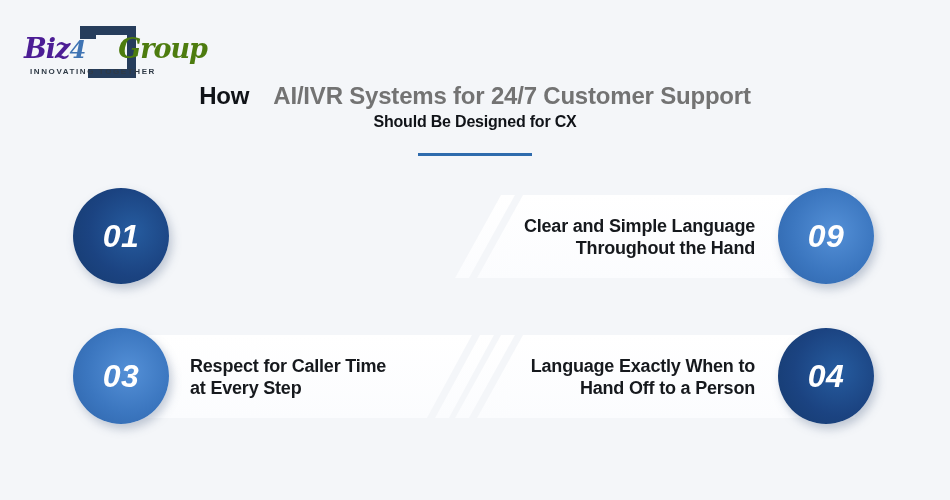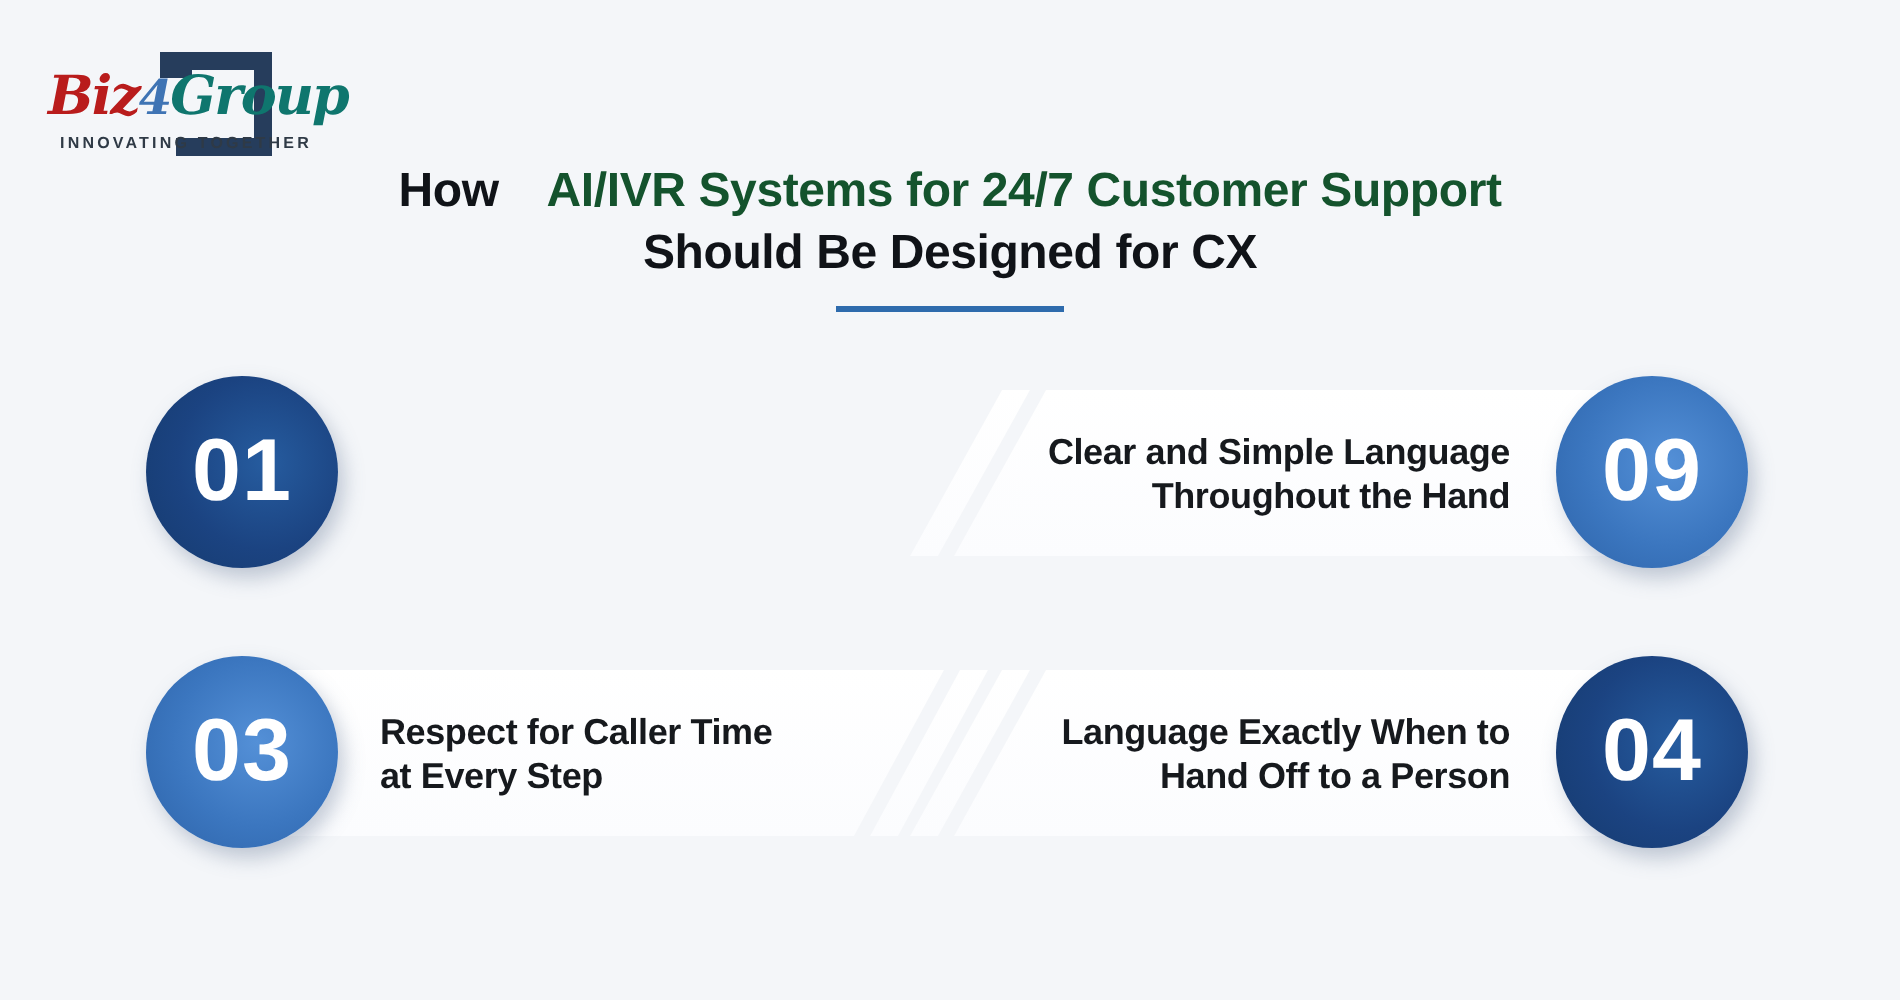--- a/index.html
+++ b/index.html
@@ -19,39 +19,39 @@
     border:9px solid #263d5c; border-left:none; box-sizing:border-box;
   }
   .logo .bracket-notch {
     position:absolute; left:80px; top:26px; width:16px; height:13px; background:#263d5c;
   }
   .logo .wordmark {
     position:absolute; left:24px; top:33px; z-index:2;
     font-family:"DejaVu Serif", serif; font-style:italic; font-weight:700;
     font-size:27px; letter-spacing:-1px; white-space:nowrap;
   }
-  .logo .wm-blue  { color:#b91c1c; }
+  .logo .wm-blue  { color:#4c1d95; }
   .logo .wm-digit { color:#3f74b4; font-size:24px; }
-  .logo .wm-dark  { color:#0f766e; }
+  .logo .wm-dark  { color:#4d7c0f;margin-left:33px; }
   .logo .tagline {
     position:absolute; left:30px; top:67px; z-index:2;
     font-size:8px; font-weight:700; letter-spacing:1.6px; color:#2f3a46; white-space:nowrap;
   }
 
   
   .title-line1 {
     position:absolute; left:0; top:82px; width:100%;
     text-align:center; font-size:24px; font-weight:700; color:#101318;
     letter-spacing:-0.2px;
   }
-  .title-line1 .t-blue { color:#14532d; }
+  .title-line1 .t-blue { color:#737373; }
   .title-line1 .t-dark { margin-right:24px; }
   .title-line2 {
     position:absolute; left:0; top:113px; width:100%;
-    text-align:center; font-size:24px; font-weight:700; color:#101318;
+    text-align:center; font-size:16px; font-weight:700; color:#101318;
     letter-spacing:-0.2px;
   }
   .title-rule {
     position:absolute; left:418px; top:153px; width:114px; height:3px;
     background:#2e6bad;
   }
 
   
   .banner { position:absolute; height:83px; }
   .banner .body, .banner .slash {
@@ -76,21 +76,21 @@
   .banner-01 { left:140px; top:195px; width:360px; }
   .banner-02 { left:455px; top:195px; width:400px; }
   .banner-03 { left:140px; top:335px; width:360px; }
   .banner-04 { left:455px; top:335px; width:400px; }
 
   
   .circle {
     position:absolute; width:96px; height:96px; border-radius:50%;
     display:flex; align-items:center; justify-content:center; z-index:3;
     box-shadow: 3px 5px 10px rgba(90,110,140,0.35);
-    color:#ffffff; font-size:44px; font-weight:700; letter-spacing:0.5px;
+    color:#ffffff; font-size:32px; font-weight:700; letter-spacing:0.5px;font-style:italic;
   }
   .circle.dark  { background: radial-gradient(circle at 62% 45%, #265c9f 0%, #1b4381 55%, #153a6d 100%); }
   .circle.light { background: radial-gradient(circle at 58% 45%, #5490d7 0%, #3b76bf 55%, #2d63a8 100%); }
   .circle-01 { left:73px;  top:188px; }
   .circle-02 { left:778px; top:188px; }
   .circle-03 { left:73px;  top:328px; }
   .circle-04 { left:778px; top:328px; }
 </style>
 </head>
 <body>

